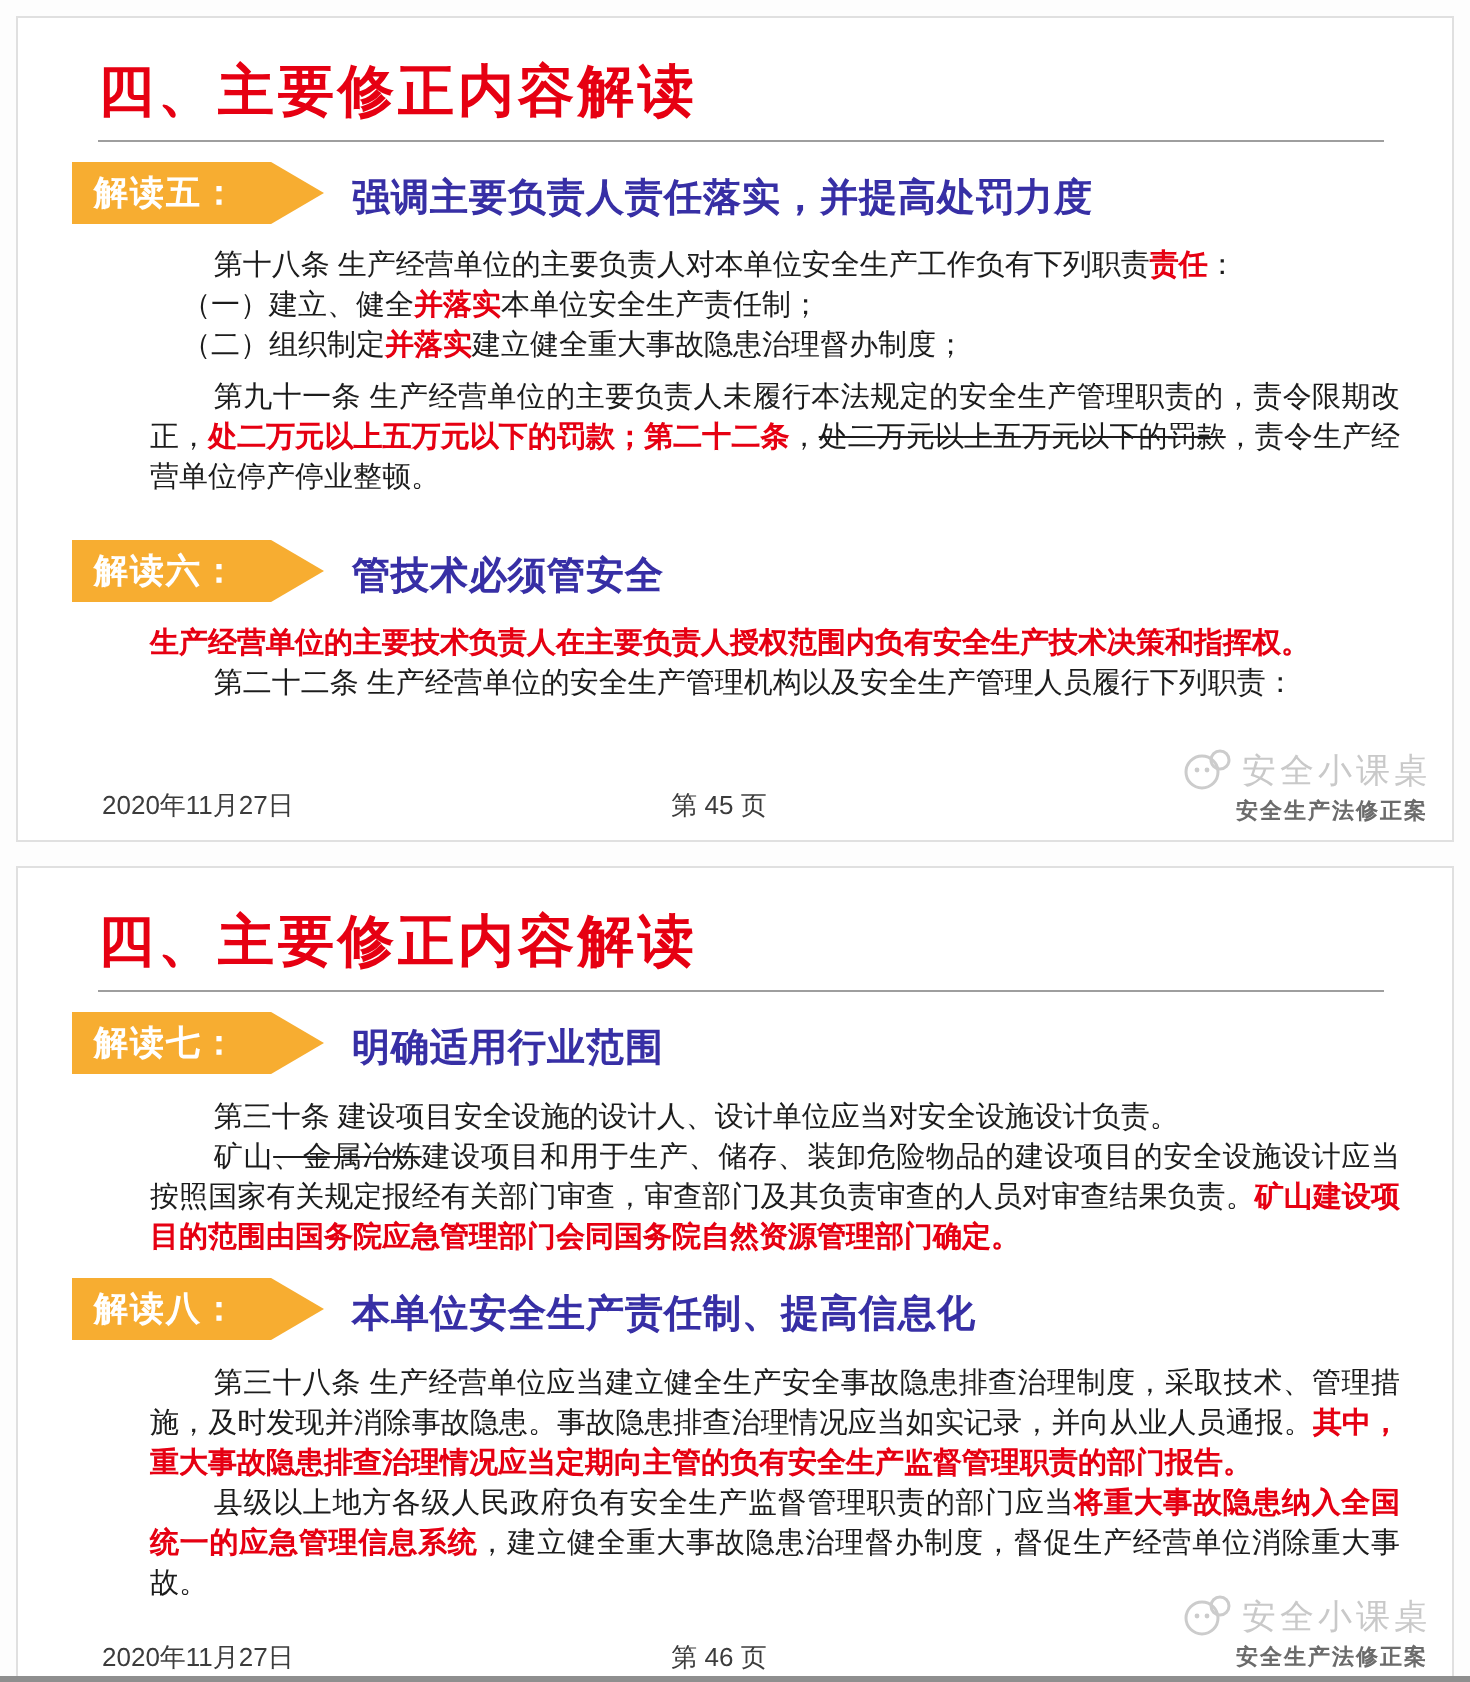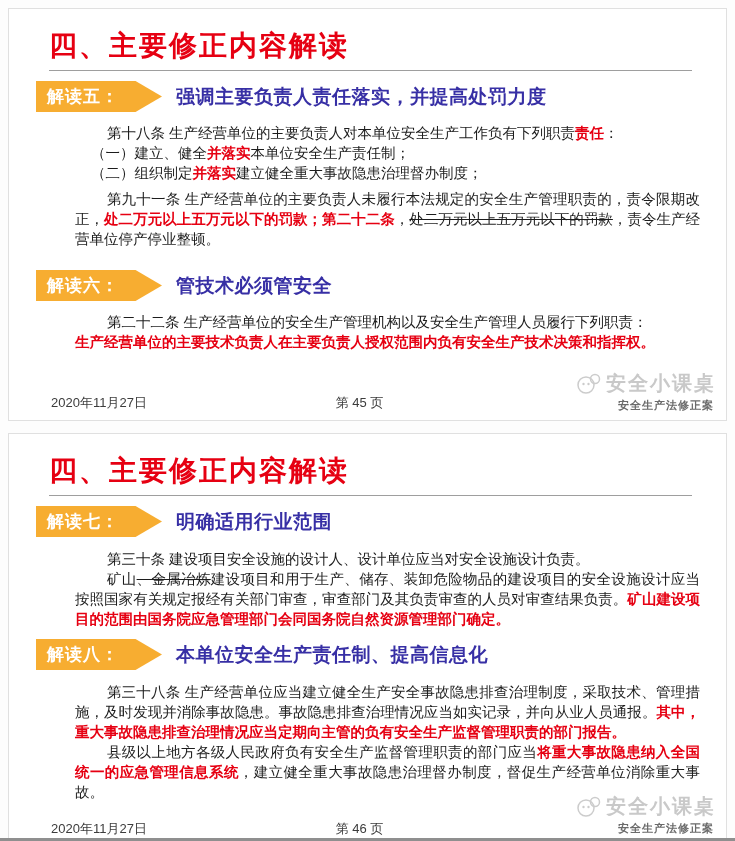--- a/index.html
+++ b/index.html
@@ -34,21 +34,21 @@
     font-weight:bold;
     color:var(--title-red,#e60012);
     letter-spacing:2px;
   }
   .divider{
     margin:7px 34px 0 40px;
     border-top:1px solid #9e9e9e;
     height:0;
   }
   .banner-row{
-    display:flex;align-items:center;
+    display:flex;align-items:flex-end;
     margin:10px 0 0 27px;
     gap:14px;
   }
   .banner{
     position:relative;
     min-width:126px;height:31px;
     background:var(--banner-orange);
     clip-path:polygon(0 0, 79% 0, 100% 50%, 79% 100%, 0 100%);
     display:flex;align-items:center;
     padding:0 30px 0 11px;
@@ -90,23 +90,23 @@
   .watermark{
     position:absolute;right:10px;bottom:7px;
     text-align:right;
   }
   #slide2 .watermark{bottom:4px;}
   .wm-row{
     display:flex;align-items:center;justify-content:flex-end;gap:4px;
   }
   .wm-logo{display:inline-flex;width:26px;height:24px;}
   .wm-brand{
-    font-size:20px;letter-spacing:2px;
+    font-size:17px;letter-spacing:2px;
     color:var(--wm-light);
-    font-weight:bold;
+    font-weight:normal;
   }
   .wm-sub{
     font-size:11px;color:var(--wm-dark);font-weight:bold;
     letter-spacing:1px;margin-top:1px;margin-right:2px;
   }
   .bottom-bar{
     position:absolute;left:0;bottom:0;width:735px;height:3px;
     background:#8f8f8f;z-index:5;
   }
 </style>
@@ -133,22 +133,22 @@
   </div>
 
   <div class="section sec2">
     <div class="banner-row">
       <div class="banner">
         <span>解读六：</span>
       </div>
       <div class="section-heading">管技术必须管安全</div>
     </div>
     <div class="body">
+        <div class="para"><span class="run red">生产经营单位的主要技术负责人在主要负责人授权范围内负有安全生产技术决策和指挥权。</span></div>
         <div class="para indent"><span class="run">第二十二条 生产经营单位的安全生产管理机构以及安全生产管理人员履行下列职责：</span></div>
-        <div class="para"><span class="run red">生产经营单位的主要技术负责人在主要负责人授权范围内负有安全生产技术决策和指挥权。</span></div>
       </div>
   </div>
 
   <div class="footer">
     <span class="date">2020年11月27日</span>
     <span class="page">第 45 页</span>
   </div>
 
   <div class="watermark">
     <div class="wm-row">

